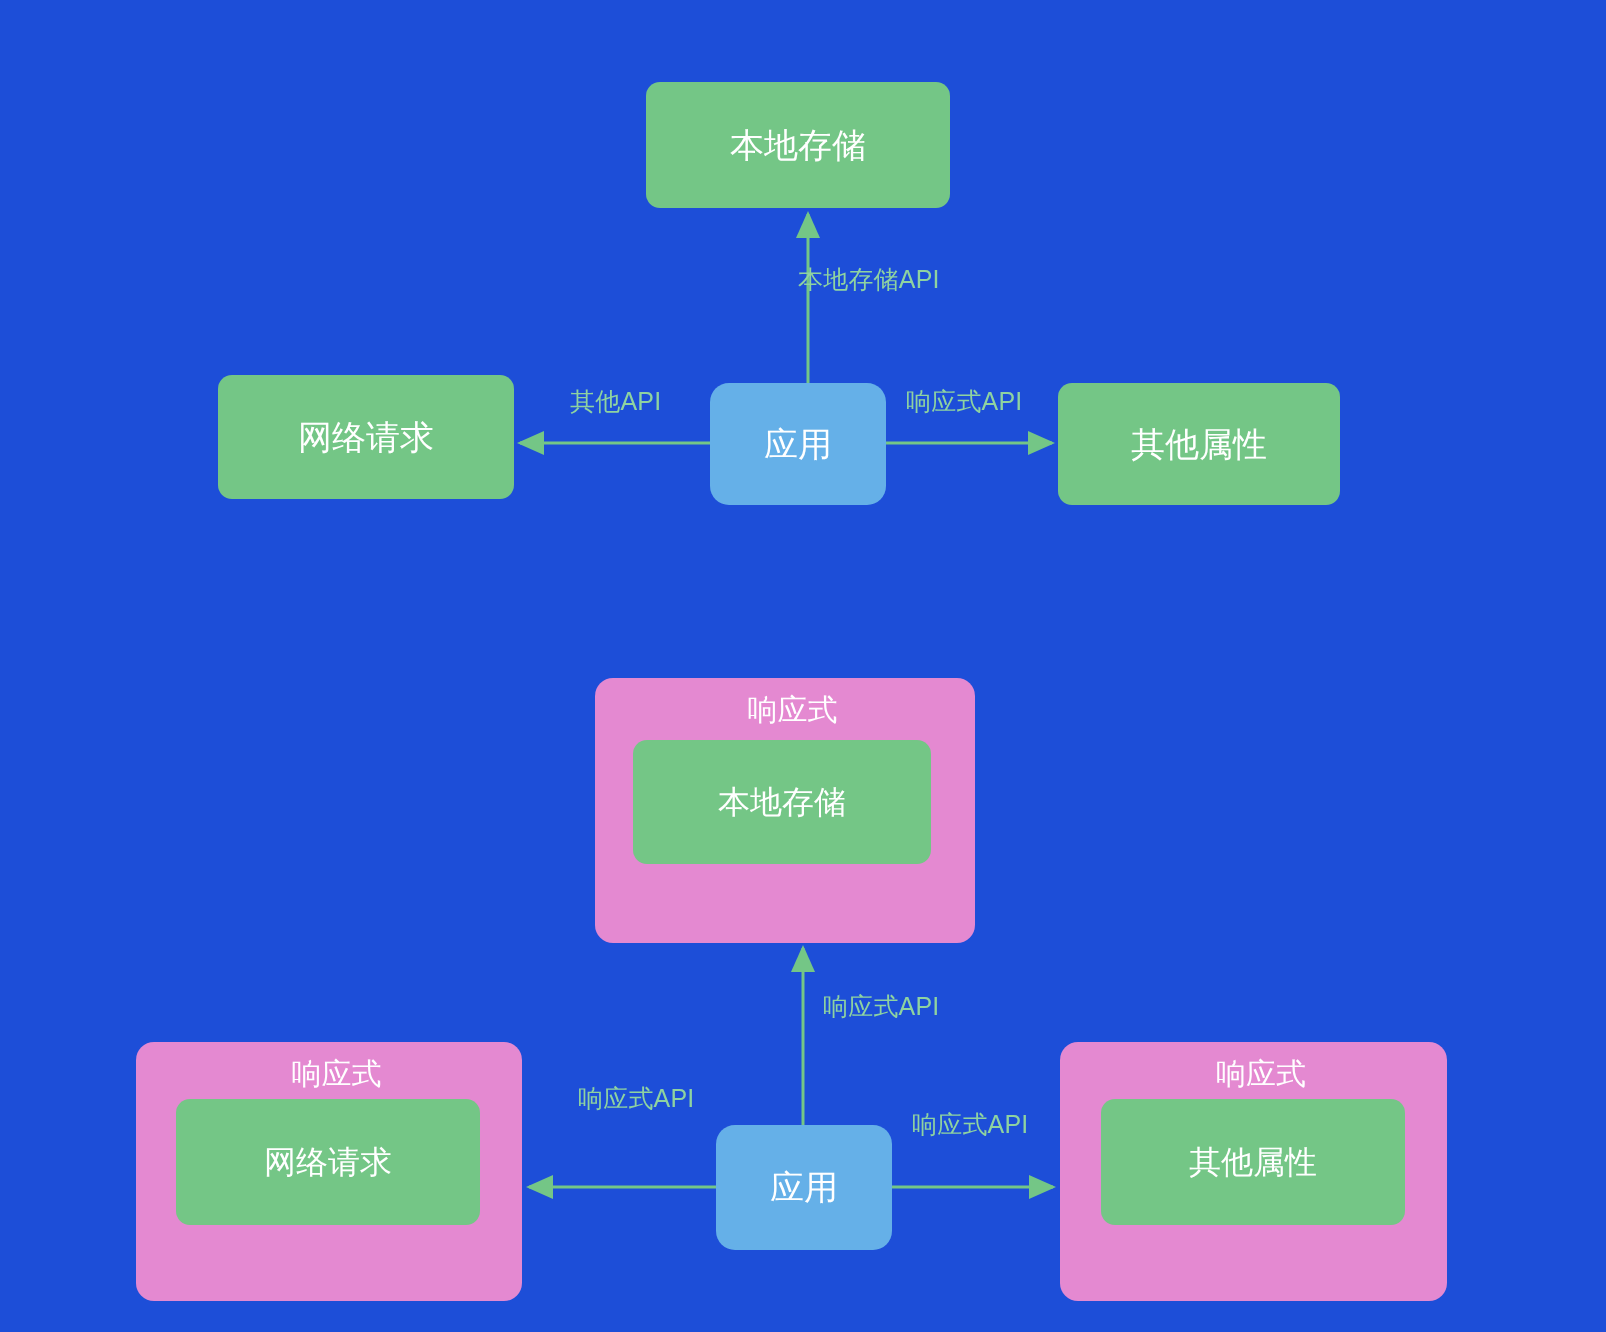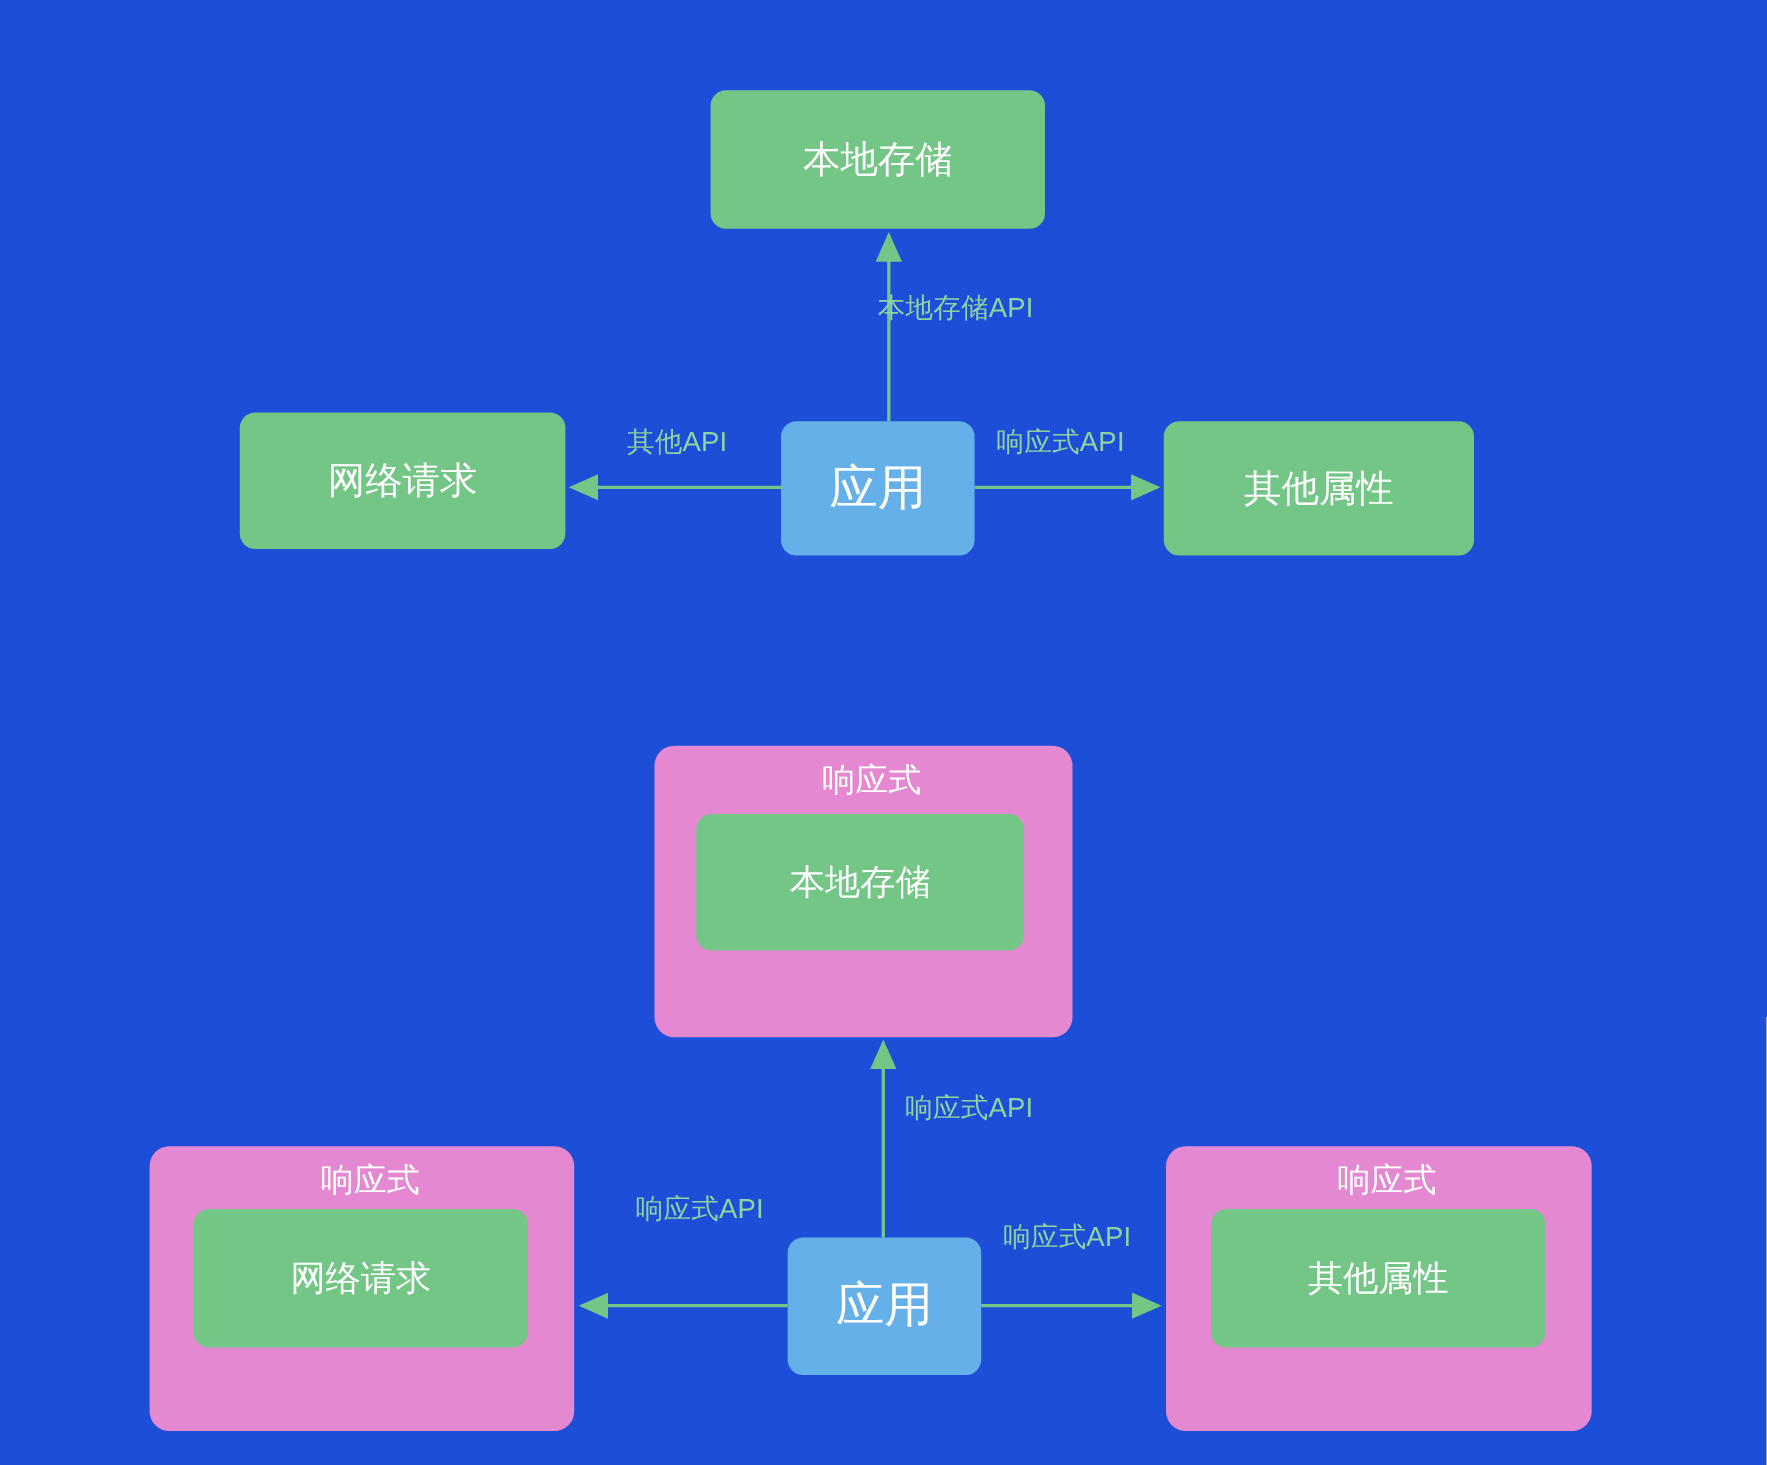--- a/index.html
+++ b/index.html
@@ -27,21 +27,22 @@
     color: #ffffff;
     text-align: center;
     line-height: 1.2;
   }
   .node.green {
     background: #74c686;
     font-size: 34px;
   }
   .node.blue {
     background: #65b0e8;
-    font-size: 44px;
+    font-size: 34px;
+    border-radius: 19px;
   }
   .node.pink {
     background: #e489d1;
     border-radius: 18px;
     align-items: flex-start;
     justify-content: center;
     font-size: 30px;
     padding-top: 16px;
   }
   .pink-label {

